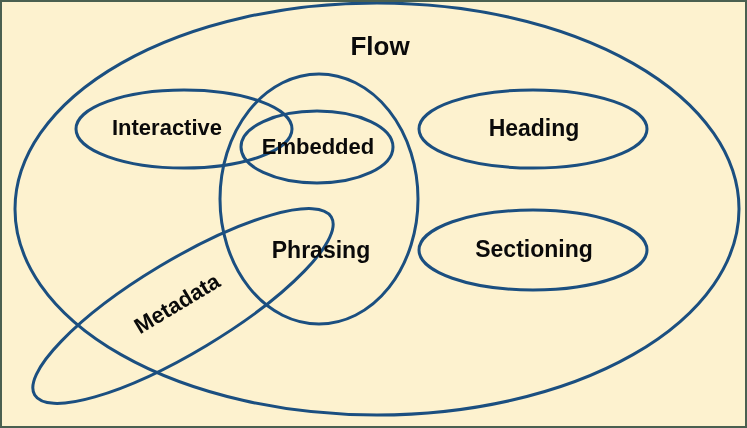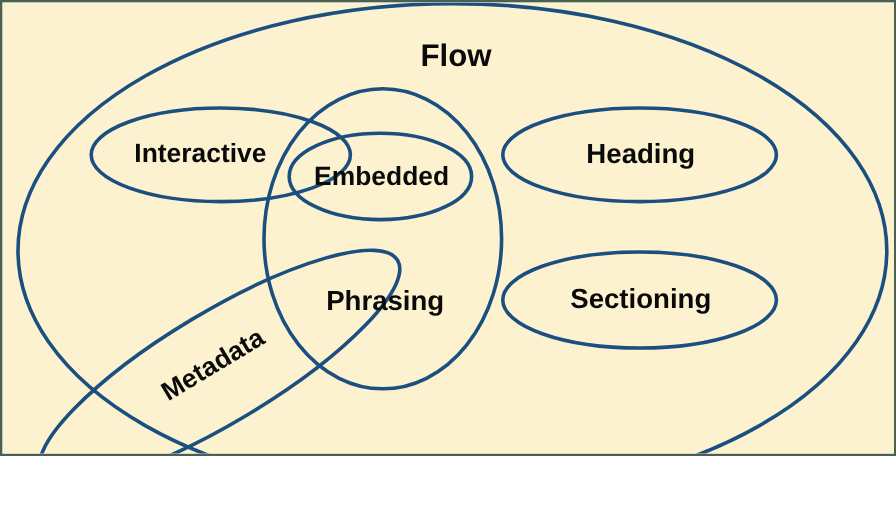--- a/index.html
+++ b/index.html
@@ -32,21 +32,21 @@
     font-family: "Liberation Sans", sans-serif;
     font-weight: bold;
     fill: #0a0a0a;
     text-anchor: middle;
     dominant-baseline: middle;
   }
 </style>
 </head>
 <body>
 
-<div id="canvas" style="width: 747px; height: 380px; border: 2px solid rgb(74, 96, 80);">
+<div id="canvas" style="width: 747px; height: 428px; border: 2px solid rgb(74, 96, 80);">
   <svg id="diagram-svg" viewBox="0 0 747 428" xmlns="http://www.w3.org/2000/svg" style="width: 747px; height: 428px;">
 
     <rect id="bg-rect" x="0" y="0" width="747" height="428" fill="#fdf2cf"></rect>
 
     <ellipse id="set-shape-flow" class="set-outline" cx="375" cy="207" rx="362" ry="206" stroke="#1b4f80" fill="#cfdff1"></ellipse>
 
     <ellipse id="set-shape-interactive" class="set-outline" cx="182" cy="127" rx="108" ry="39" stroke="#1b4f80" fill="none"></ellipse>
     <ellipse id="set-shape-phrasing" class="set-outline" cx="317" cy="197" rx="99" ry="125" stroke="#1b4f80" fill="none"></ellipse>
     <ellipse id="set-shape-embedded" class="set-outline" cx="315" cy="145" rx="76" ry="36" stroke="#1b4f80" fill="none"></ellipse>
     <ellipse id="set-shape-metadata" class="set-outline" cx="181" cy="304" rx="173" ry="46" stroke="#1b4f80" fill="none" transform="rotate(-31 181 304)"></ellipse>

